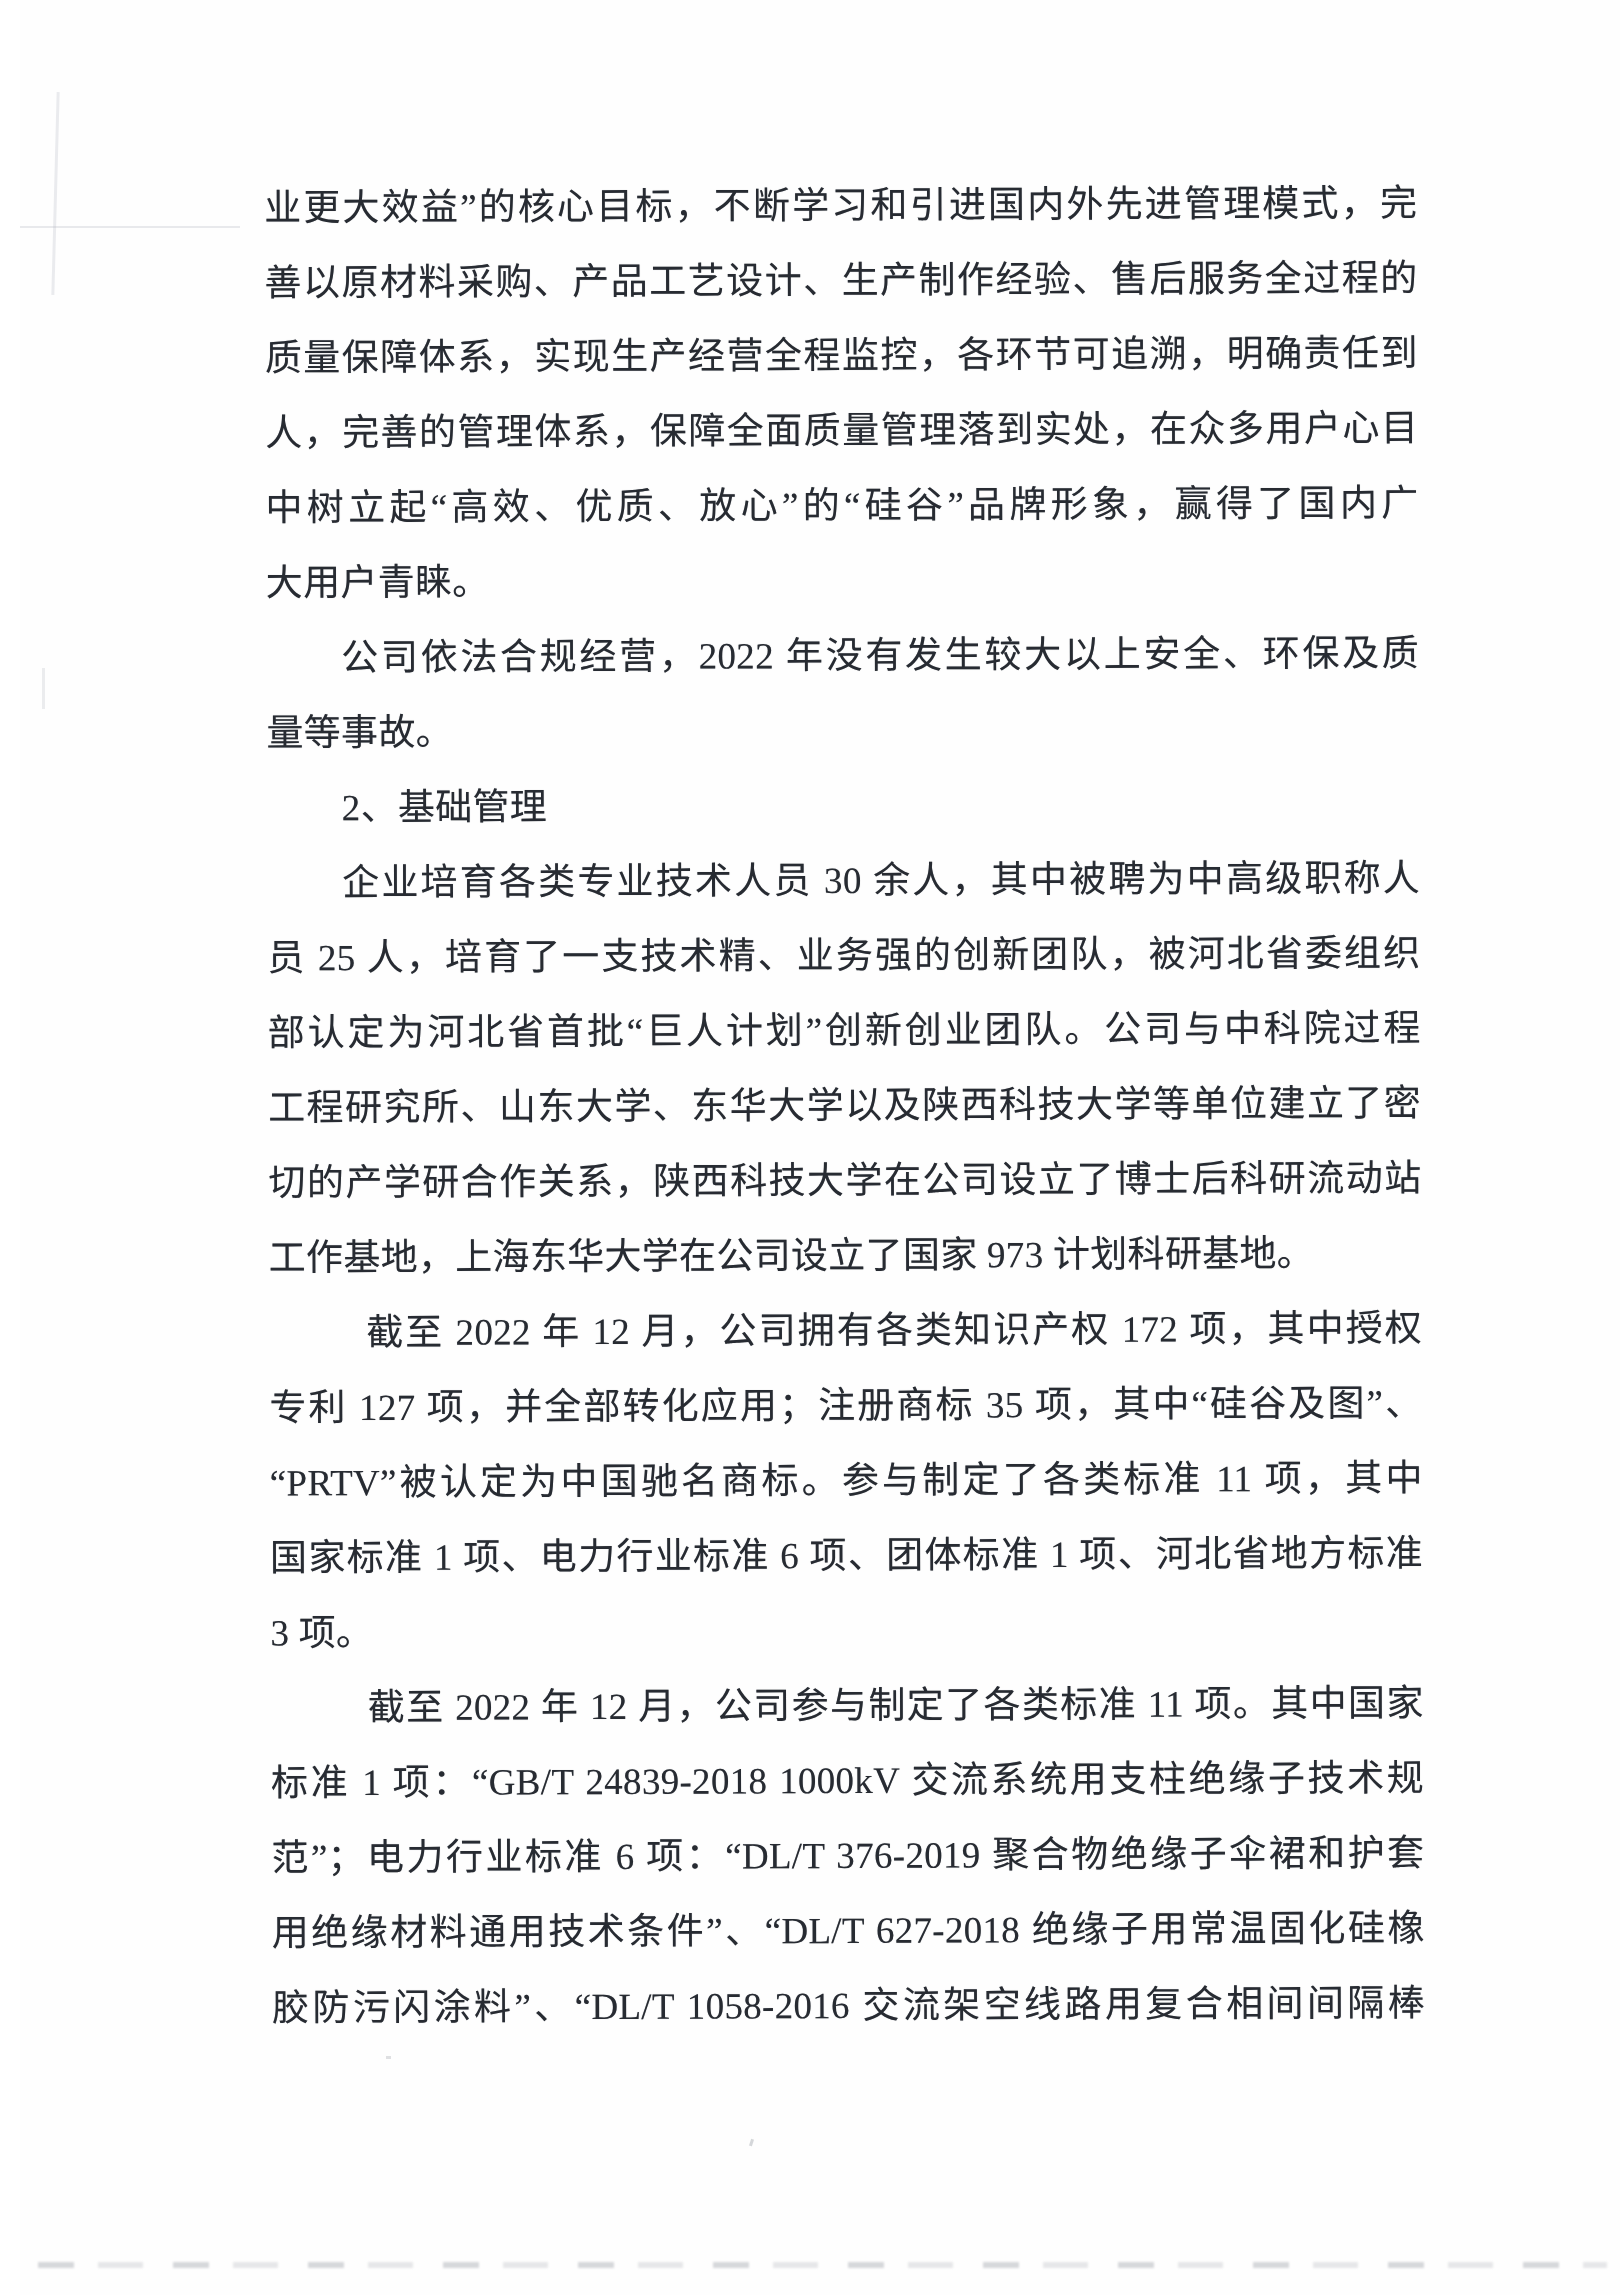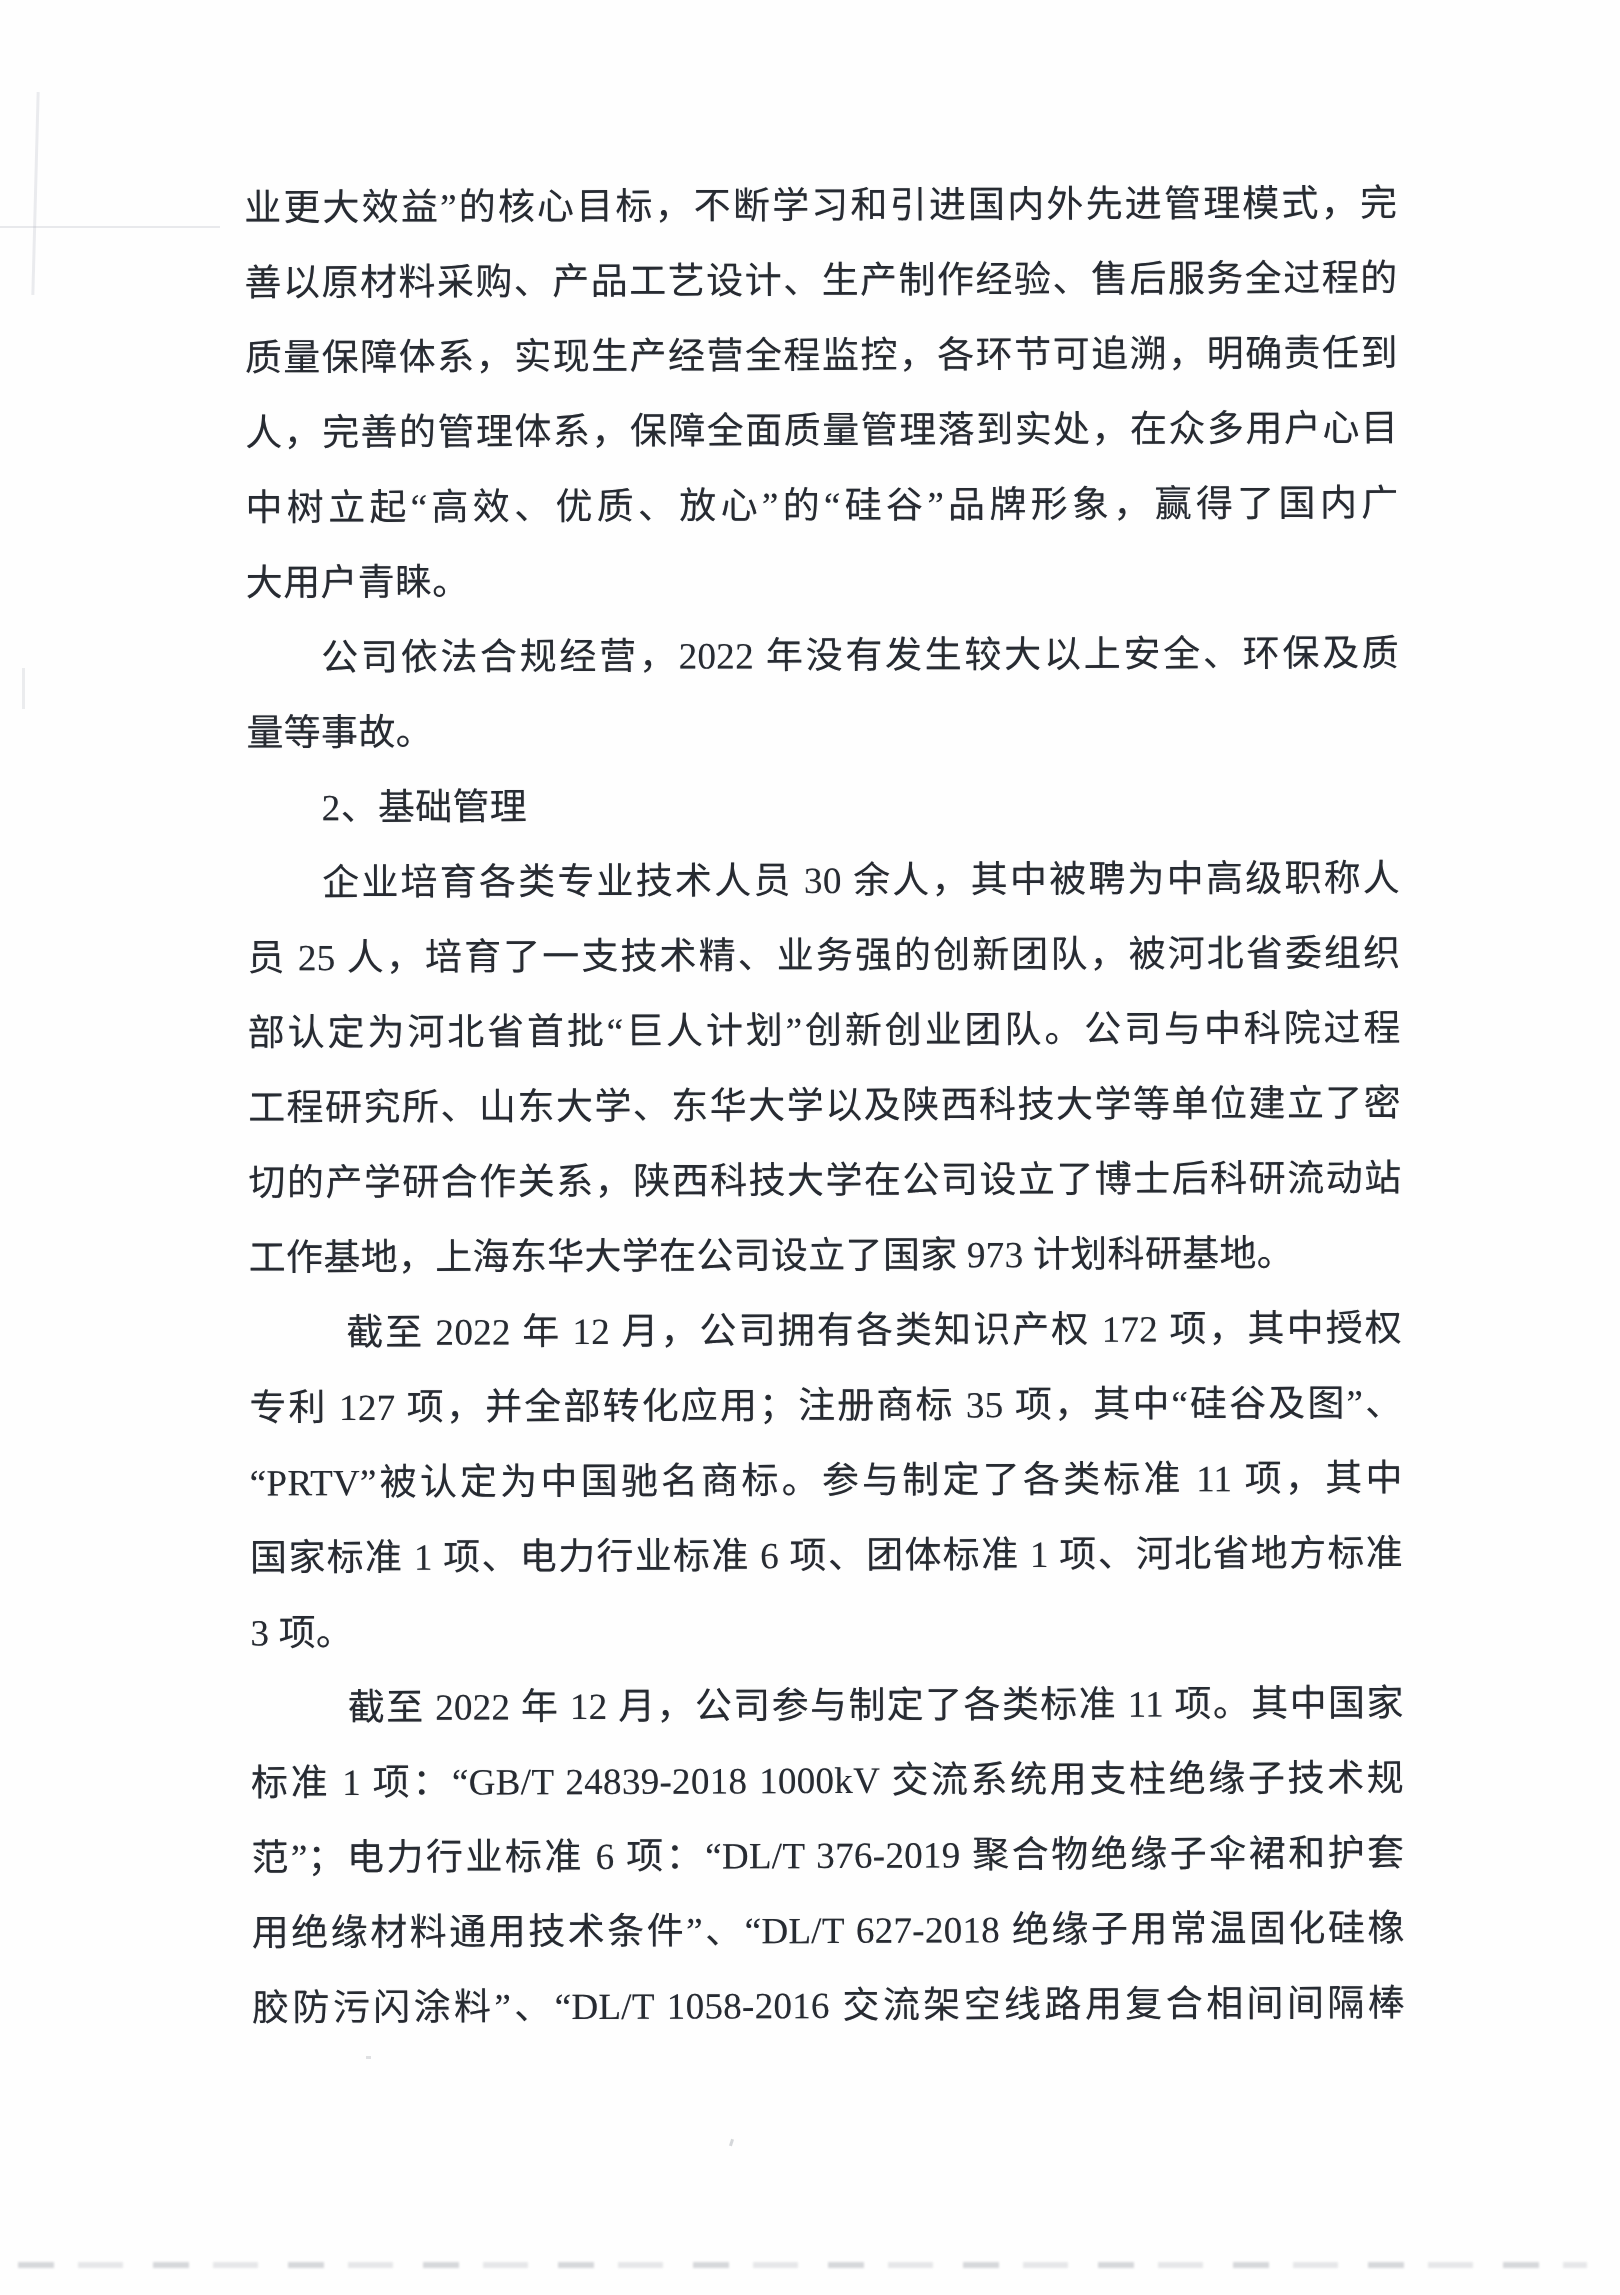--- a/index.html
+++ b/index.html
@@ -10,20 +10,21 @@
   body {
     width: 1621px;
     height: 2295px;
     position: relative;
     overflow: hidden;
   }
   .page {
     position: absolute;
     inset: 0;
     background: #fefefe;
+    margin-left: 20px;
   }
   .textblock {
     position: absolute;
     left: 244px;
     top: 168px;
     width: 1153px;
     transform: rotate(-0.25deg);
     transform-origin: 50% 0;
     color: #272b32;
     font-family: "Liberation Serif", "DejaVu Serif", serif;

